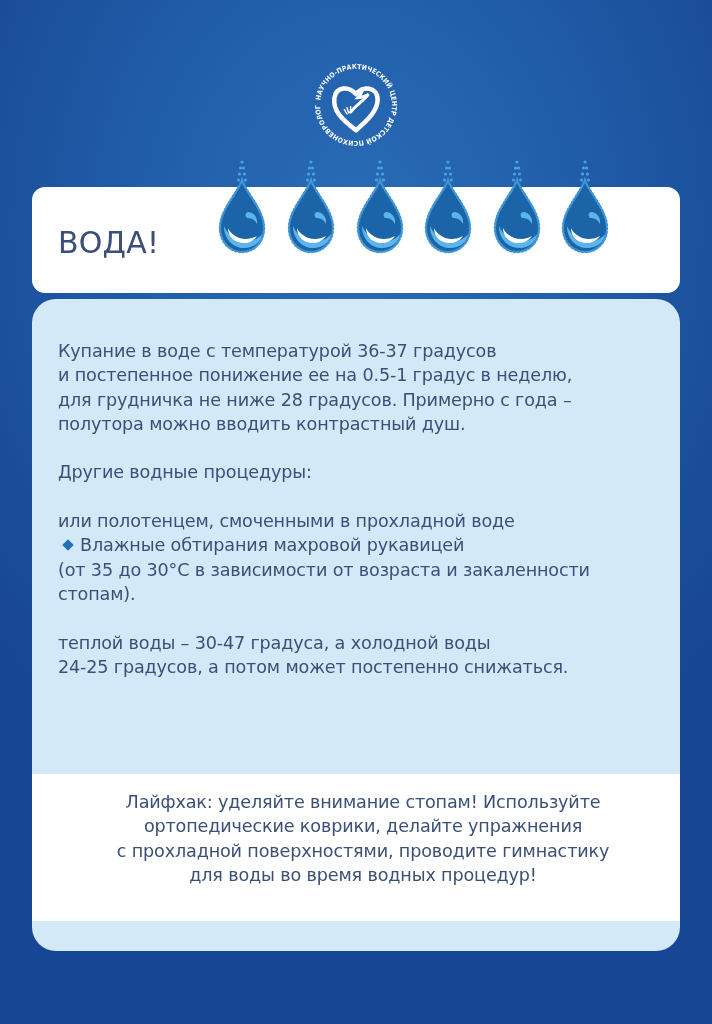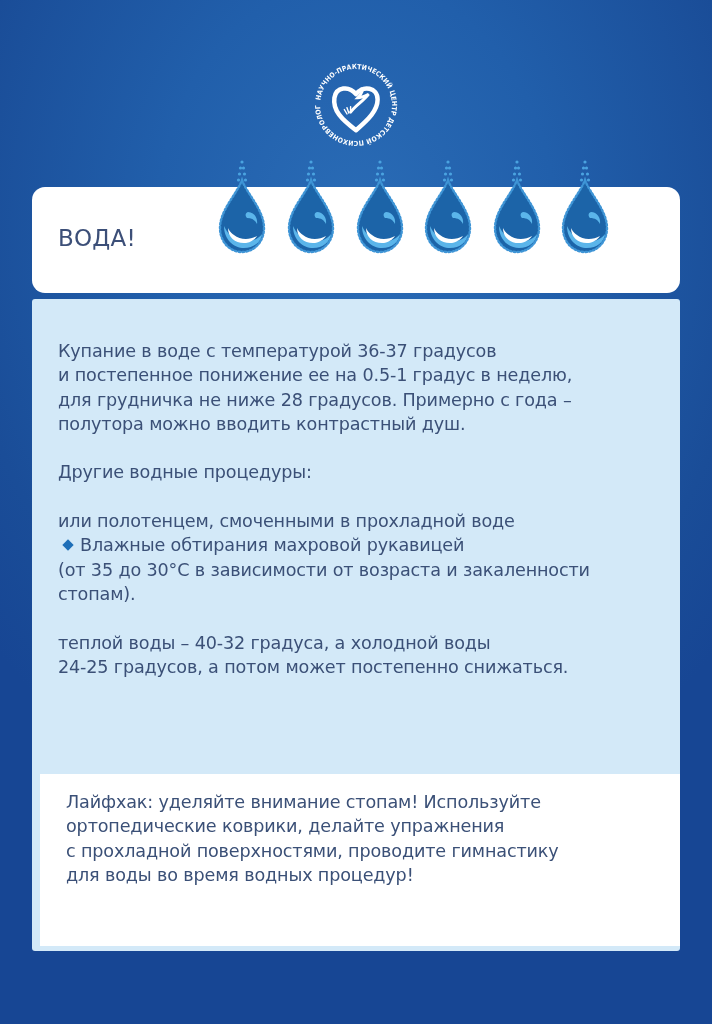--- a/index.html
+++ b/index.html
@@ -12,50 +12,51 @@
     position: absolute; left: 311px; top: 60px; width: 90px; height: 90px;
   }
   .logo svg { width: 100%; height: 100%; display: block; }
 
   .header-card {
     position: absolute; left: 32px; top: 187px; width: 648px; height: 106px;
     background: #ffffff; border-radius: 13px;
   }
   .header-title {
     position: absolute; left: 26px; top: 38px;
-    font-size: 23px; color: #3c4f78; letter-spacing: 0.2px;
+    font-size: 30px; color: #3c4f78; letter-spacing: 0.2px;
     font-family: "DejaVu Sans", sans-serif;
   }
   .drops {
     position: absolute; left: 0; top: 158px; width: 712px; height: 100px; pointer-events: none;
   }
   .drop {
     position: absolute; top: 0; width: 56px; height: 100px;
   }
   .drop svg { width: 56px; height: 100px; display: block; }
 
   .main-card {
     position: absolute; left: 32px; top: 299px; width: 648px; height: 652px;
-    background: #d3e9f8; border-radius: 3px; overflow: hidden;
+    background: #d3e9f8; border-radius: 24px; overflow: hidden;
   }
   .main-body {
     position: absolute; left: 26px; top: 40px; width: 610px;
     color: #3b5077; font-size: 17.6px; line-height: 24.3px;
     font-family: "DejaVu Sans", sans-serif;
     letter-spacing: -0.15px;
   }
   .main-body p { margin: 0; }
   .gap { height: 24.3px; }
   .bullet {
     display: inline-block; width: 8px; height: 8px; background: #1e6fb8;
     transform: rotate(45deg); margin: 0 8px 3px 6px; vertical-align: middle;
   }
   .tip-band {
-    position: absolute; left: 8px; top: 475px; width: 648px; height: 172px;
+    position: absolute; left: 0; top: 475px; width: 648px; height: 147px;
     background: #ffffff;
+    text-align: center;
   }
   .tip-text {
     position: absolute; left: 26px; top: 16px; width: 610px;
     color: #3b5077; font-size: 17.6px; line-height: 24.3px;
     letter-spacing: -0.15px;
   }
   .tip-text p { margin: 0; }
 </style>
 </head>
 <body>
@@ -146,21 +147,21 @@
     <p>Другие водные процедуры:</p>
     <div class="gap"></div>
     <div>
       <p>или полотенцем, смоченными в прохладной воде</p>
       <p><span class="bullet"></span><span>Влажные обтирания махровой рукавицей</span></p>
       <p>(от 35 до 30°С в зависимости от возраста и закаленности</p>
       <p>стопам).</p>
     </div>
     <div class="gap"></div>
     <div>
-      <p>теплой воды – 40-32 градуса, а холодной воды</p>
+      <p>теплой воды – 30-47 градуса, а холодной воды</p>
       <p>24-25 градусов, а потом может постепенно снижаться.</p>
     </div>
   </div>
 
   <div class="tip-band">
     <div class="tip-text">
       <p>Лайфхак: уделяйте внимание стопам! Используйте</p>
       <p>ортопедические коврики, делайте упражнения</p>
       <p>с прохладной поверхностями, проводите гимнастику</p>
       <p>для воды во время водных процедур!</p>

